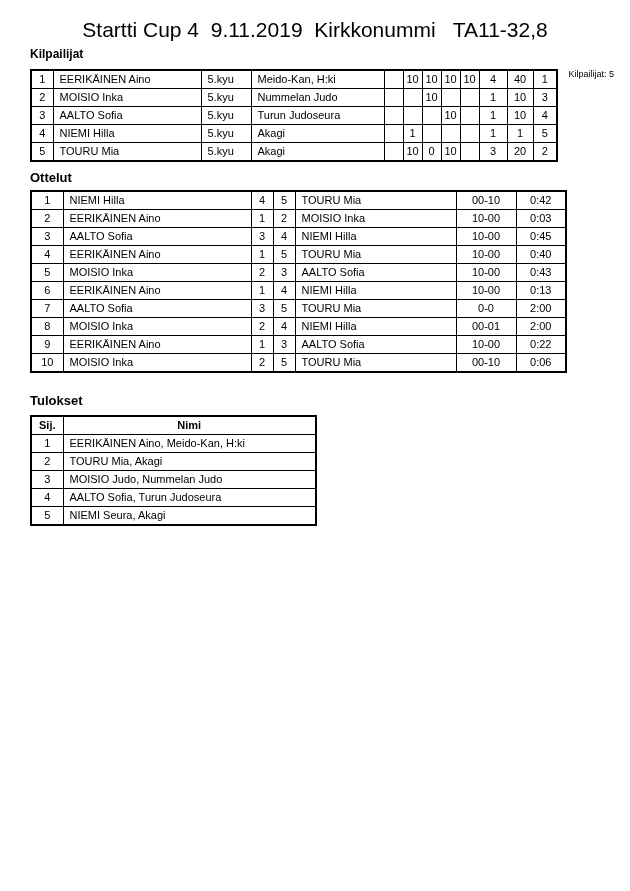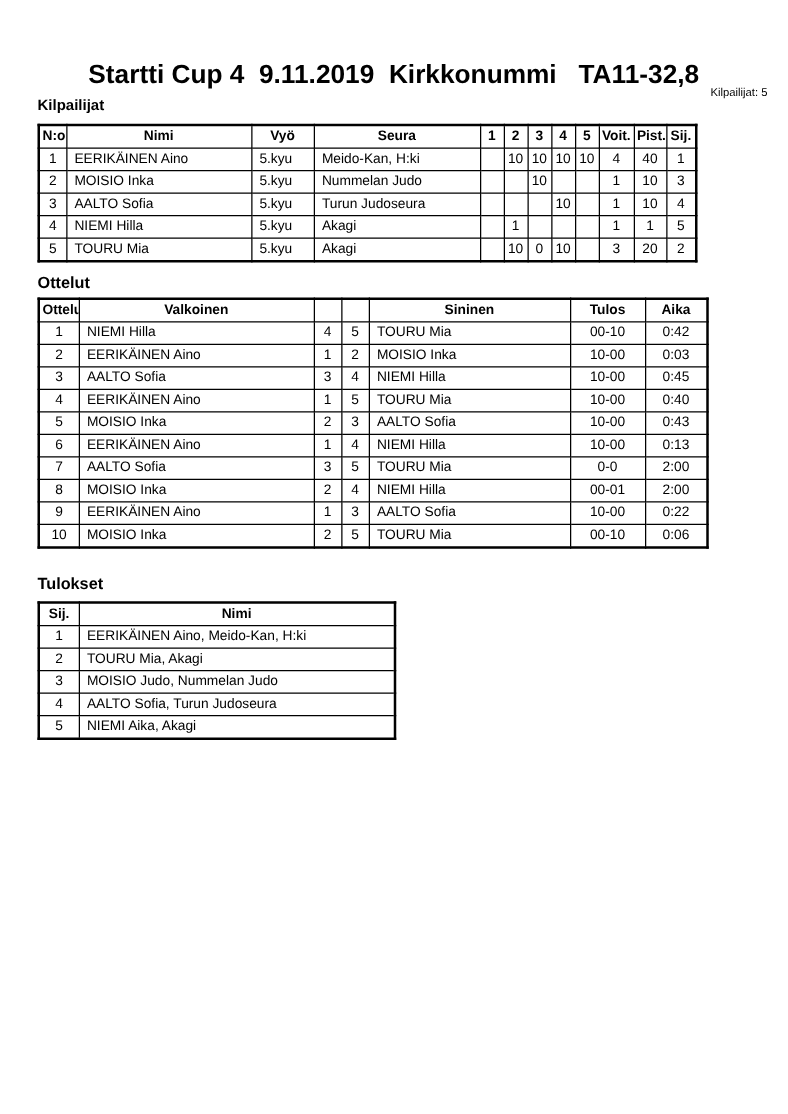--- a/index.html
+++ b/index.html
@@ -6,23 +6,23 @@
   body {
     width: 630px;
     height: 891px;
     background: #ffffff;
     color: #000000;
     font-family: "Liberation Sans", sans-serif;
     position: relative;
     overflow: hidden;
   }
   .page-title {
-    padding-top: 48px;
+    padding-top: 18px;
     text-align: center;
-    font-weight: bold;
+    font-weight: normal;
     font-size: 21px;
     white-space: pre;
     letter-spacing: 0px;
   }
   .section-heading {
     font-weight: bold;
     text-align: left;
     margin: 0;
   }
   #h-kilpailijat { width: 526px; margin-left: 30px; margin-top: 5px; font-size: 12px; }
@@ -73,34 +73,20 @@
     <col style="width:19px">
       <col style="width:19px">
       <col style="width:19px">
       <col style="width:19px">
       <col style="width:19px">
     <col style="width:28px">
       <col style="width:26px">
       <col style="width:24px">
   </colgroup>
   <tbody>
-      <tr>
-    <th>N:o</th>
-    <th>Nimi</th>
-    <th>Vyö</th>
-    <th>Seura</th>
-    <th>1</th>
-    <th>2</th>
-    <th>3</th>
-    <th>4</th>
-    <th>5</th>
-    <th>Voit.</th>
-    <th>Pist.</th>
-    <th>Sij.</th>
-  </tr>
   <tr>
     <td class="c">1</td>
     <td class="l">EERIKÄINEN Aino</td>
     <td class="l">5.kyu</td>
     <td class="l">Meido-Kan, H:ki</td>
     <td class="c"></td>
     <td class="c">10</td>
     <td class="c">10</td>
     <td class="c">10</td>
     <td class="c">10</td>
@@ -173,29 +159,20 @@
   <colgroup>
     <col style="width:32px">
       <col style="width:188px">
       <col style="width:22px">
       <col style="width:22px">
     <col style="width:161px">
       <col style="width:60px">
       <col style="width:50px">
   </colgroup>
   <tbody>
-      <tr>
-    <th>Ottelu</th>
-    <th>Valkoinen</th>
-    <th></th>
-    <th></th>
-    <th>Sininen</th>
-    <th>Tulos</th>
-    <th>Aika</th>
-  </tr>
   <tr>
     <td class="c">1</td>
     <td class="l">NIEMI Hilla</td>
     <td class="c">4</td>
     <td class="c">5</td>
     <td class="l">TOURU Mia</td>
     <td class="c">00-10</td>
     <td class="c">0:42</td>
   </tr>
   <tr>
@@ -305,16 +282,16 @@
   <tr>
     <td class="c">3</td>
     <td class="l">MOISIO Judo, Nummelan Judo</td>
   </tr>
   <tr>
     <td class="c">4</td>
     <td class="l">AALTO Sofia, Turun Judoseura</td>
   </tr>
   <tr>
     <td class="c">5</td>
-    <td class="l">NIEMI Aika, Akagi</td>
+    <td class="l">NIEMI Seura, Akagi</td>
   </tr>
 </tbody>
   </table>
 
 </body></html>

